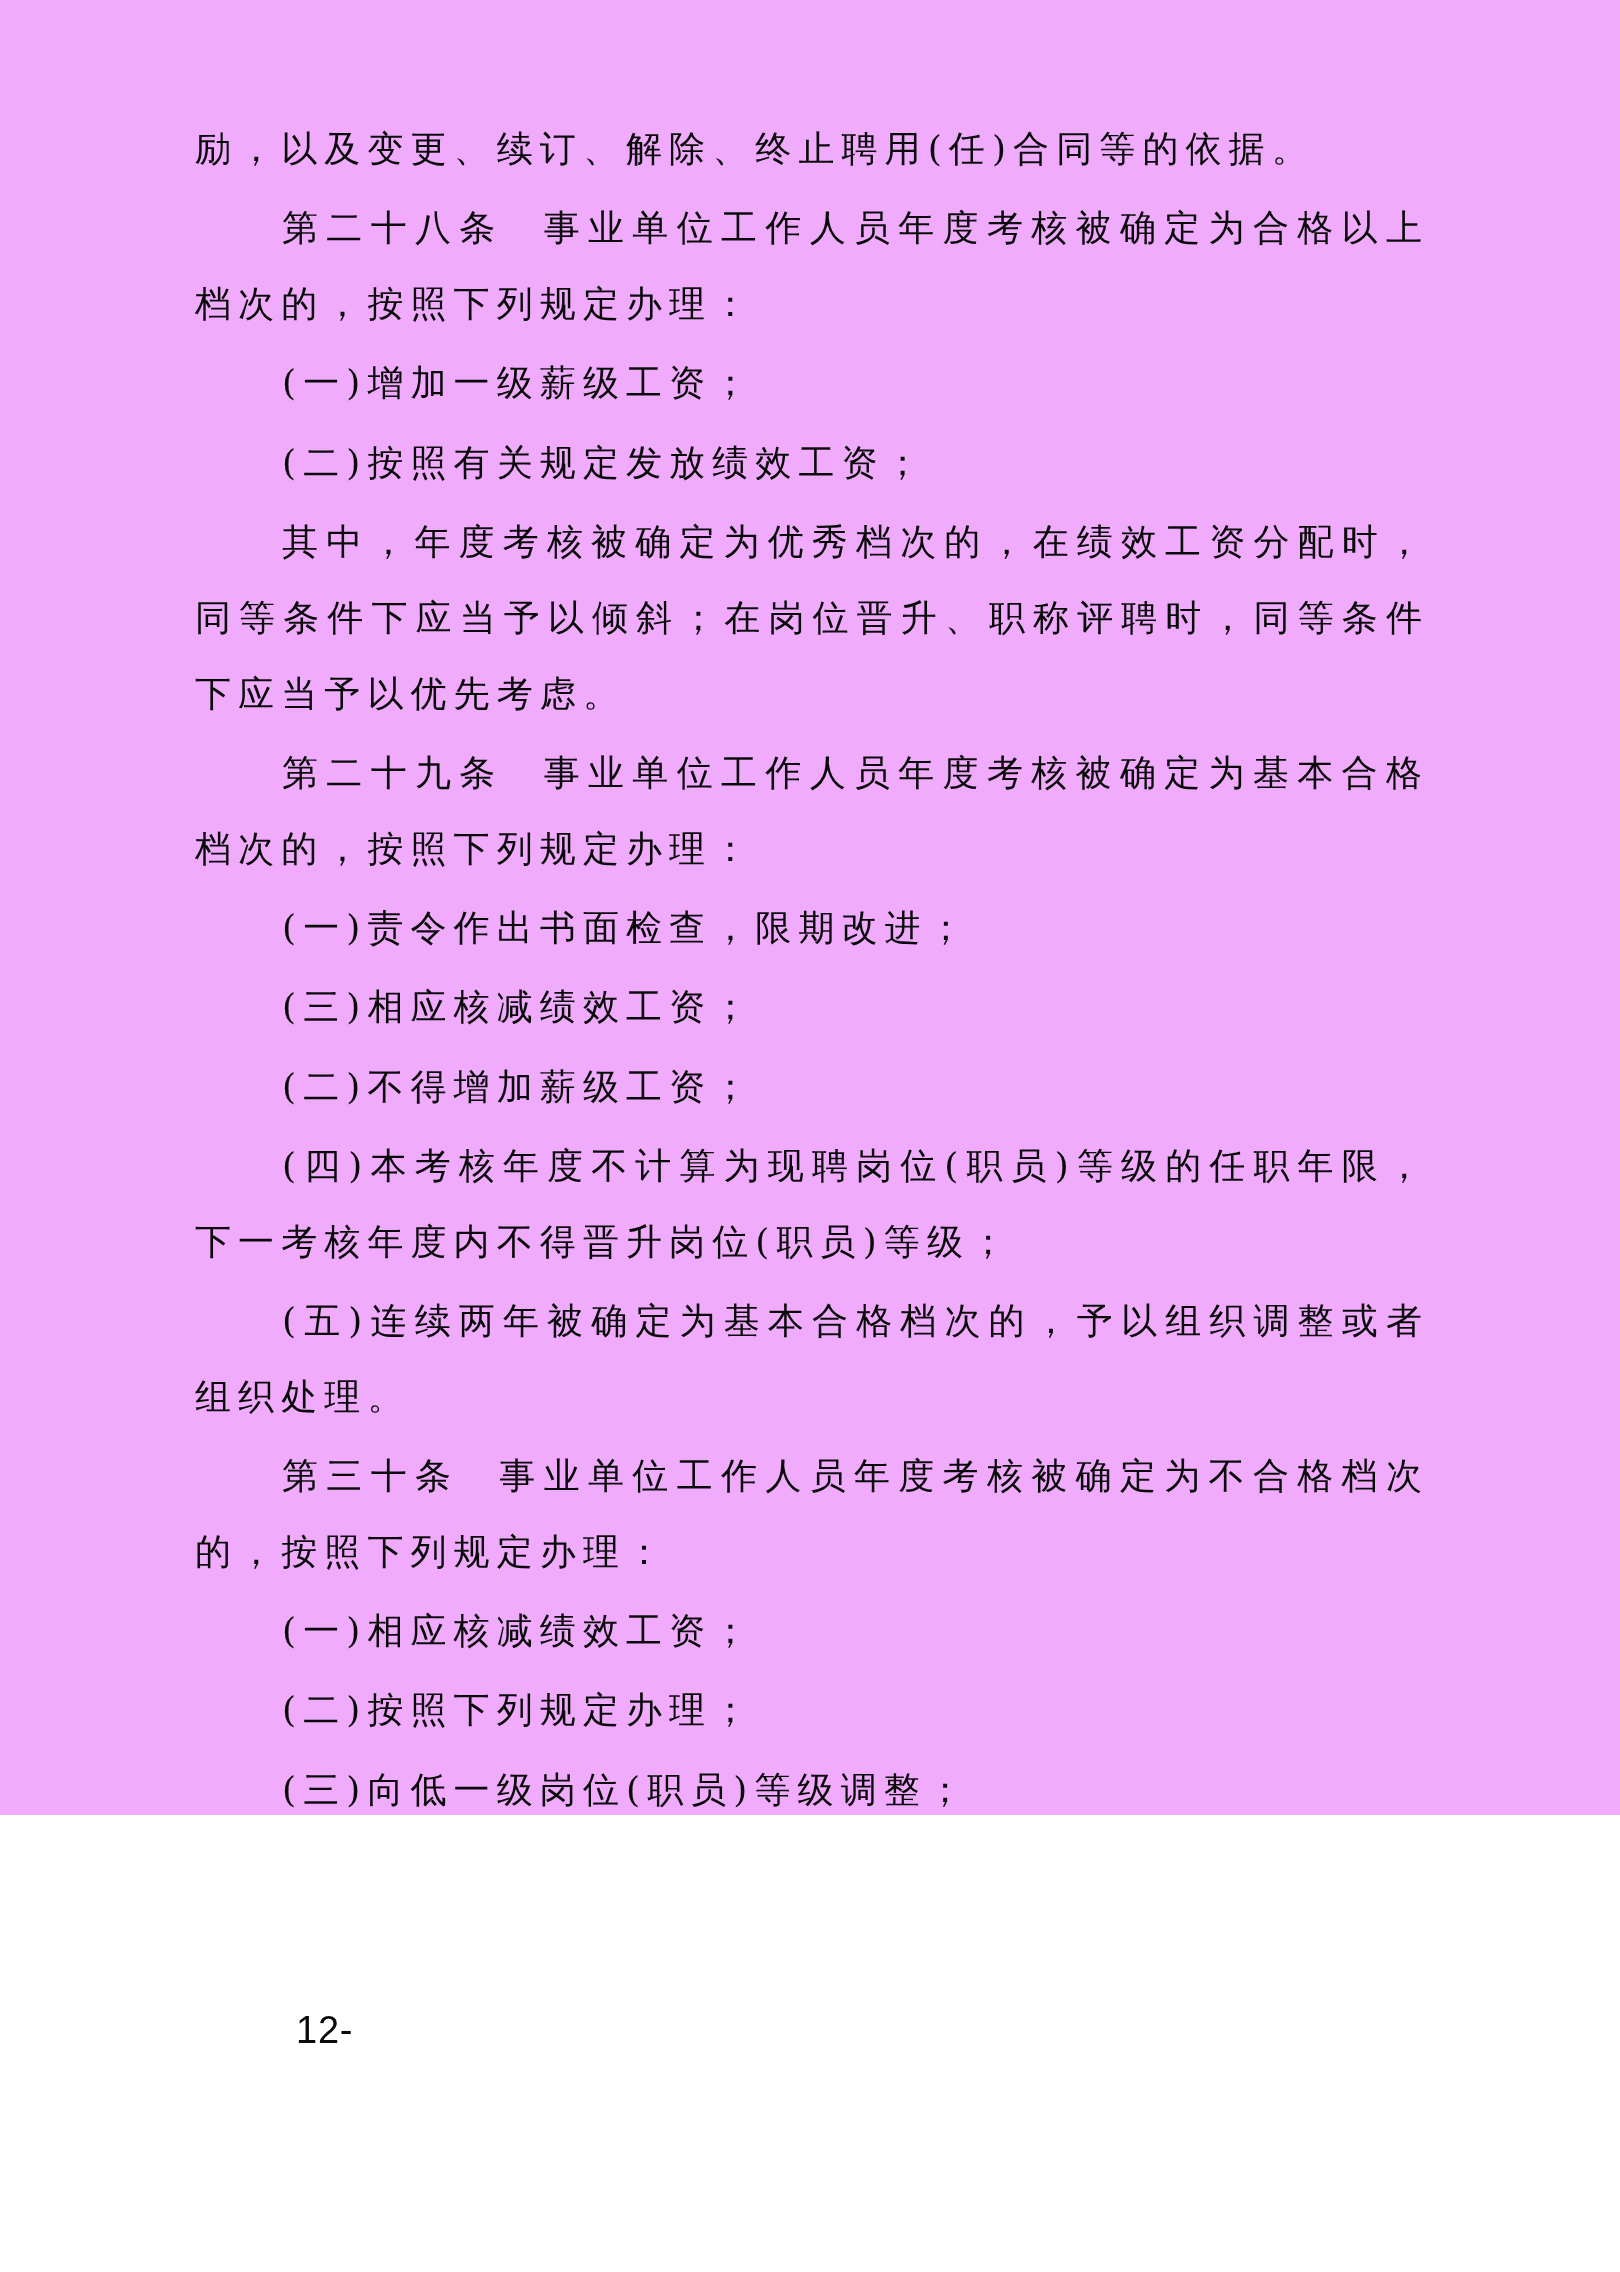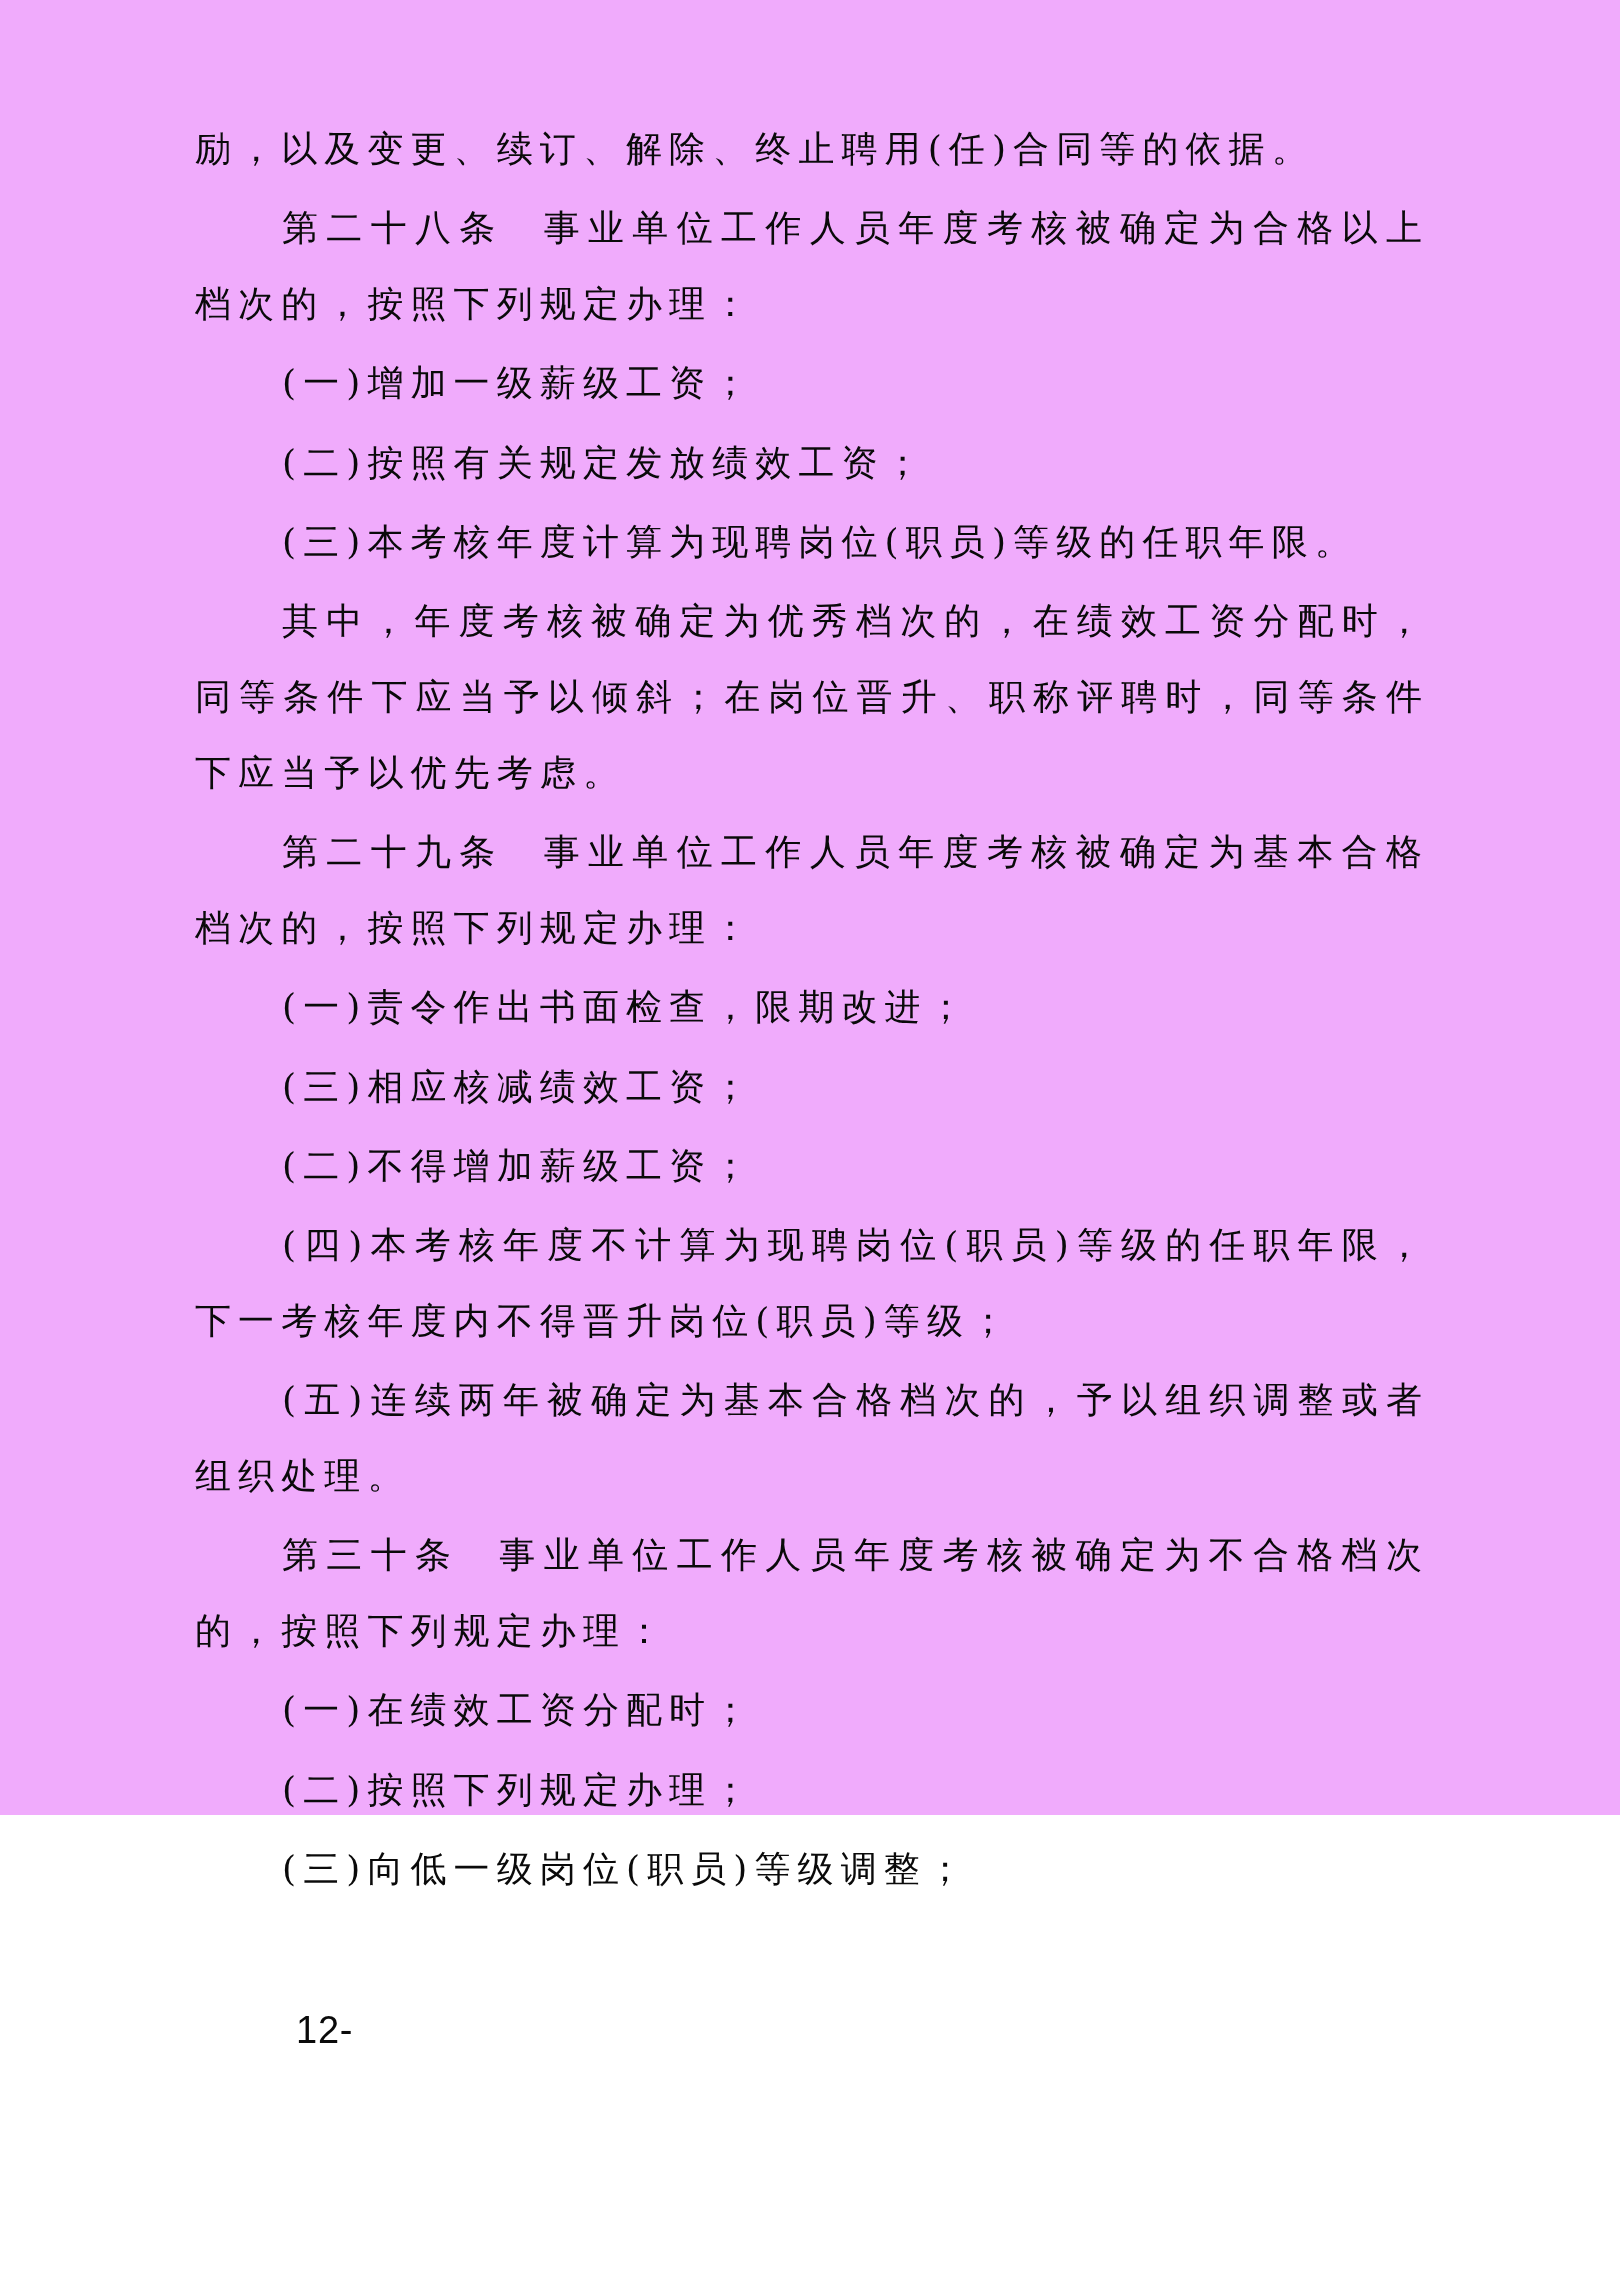--- a/index.html
+++ b/index.html
@@ -62,39 +62,38 @@
   <div class="content">
 
     <p class="para"><span>励，以及变更、续订、解除、终止聘用(任)合同等的依据。</span></p>
 
     <p class="para indent"><span class="lead">第二十八条</span><span>事业单位工作人员年度考核被确定为合格以上档次的，按照下列规定办理：</span></p>
 
     <p class="para indent"><span>(一)增加一级薪级工资；</span></p>
 
     <p class="para indent"><span>(二)按照有关规定发放绩效工资；</span></p>
 
-    <p class="para indent"><span>(三)本考核年度计算为现聘岗位(职员)等级的任职年限。</span></p>
 
     <p class="para indent"><span>其中，年度考核被确定为优秀档次的，在绩效工资分配时，同等条件下应当予以倾斜；在岗位晋升、职称评聘时，同等条件下应当予以优先考虑。</span></p>
 
     <p class="para indent"><span class="lead">第二十九条</span><span>事业单位工作人员年度考核被确定为基本合格档次的，按照下列规定办理：</span></p>
 
     <p class="para indent"><span>(一)责令作出书面检查，限期改进；</span></p>
 
     <p class="para indent"><span>(三)相应核减绩效工资；</span></p>
 
     <p class="para indent"><span>(二)不得增加薪级工资；</span></p>
 
     <p class="para indent"><span>(四)本考核年度不计算为现聘岗位(职员)等级的任职年限，下一考核年度内不得晋升岗位(职员)等级；</span></p>
 
     <p class="para indent"><span>(五)连续两年被确定为基本合格档次的，予以组织调整或者组织处理。</span></p>
 
     <p class="para indent"><span class="lead">第三十条</span><span>事业单位工作人员年度考核被确定为不合格档次的，按照下列规定办理：</span></p>
 
-    <p class="para indent"><span>(一)在绩效工资分配时；</span></p>
+    <p class="para indent"><span>(一)相应核减绩效工资；</span></p>
 
     <p class="para indent"><span>(二)按照下列规定办理；</span></p>
 
     <p class="para indent"><span>(三)向低一级岗位(职员)等级调整；</span></p>
 
   </div>
 
   <div class="footer">12-</div>
 </div>
 

